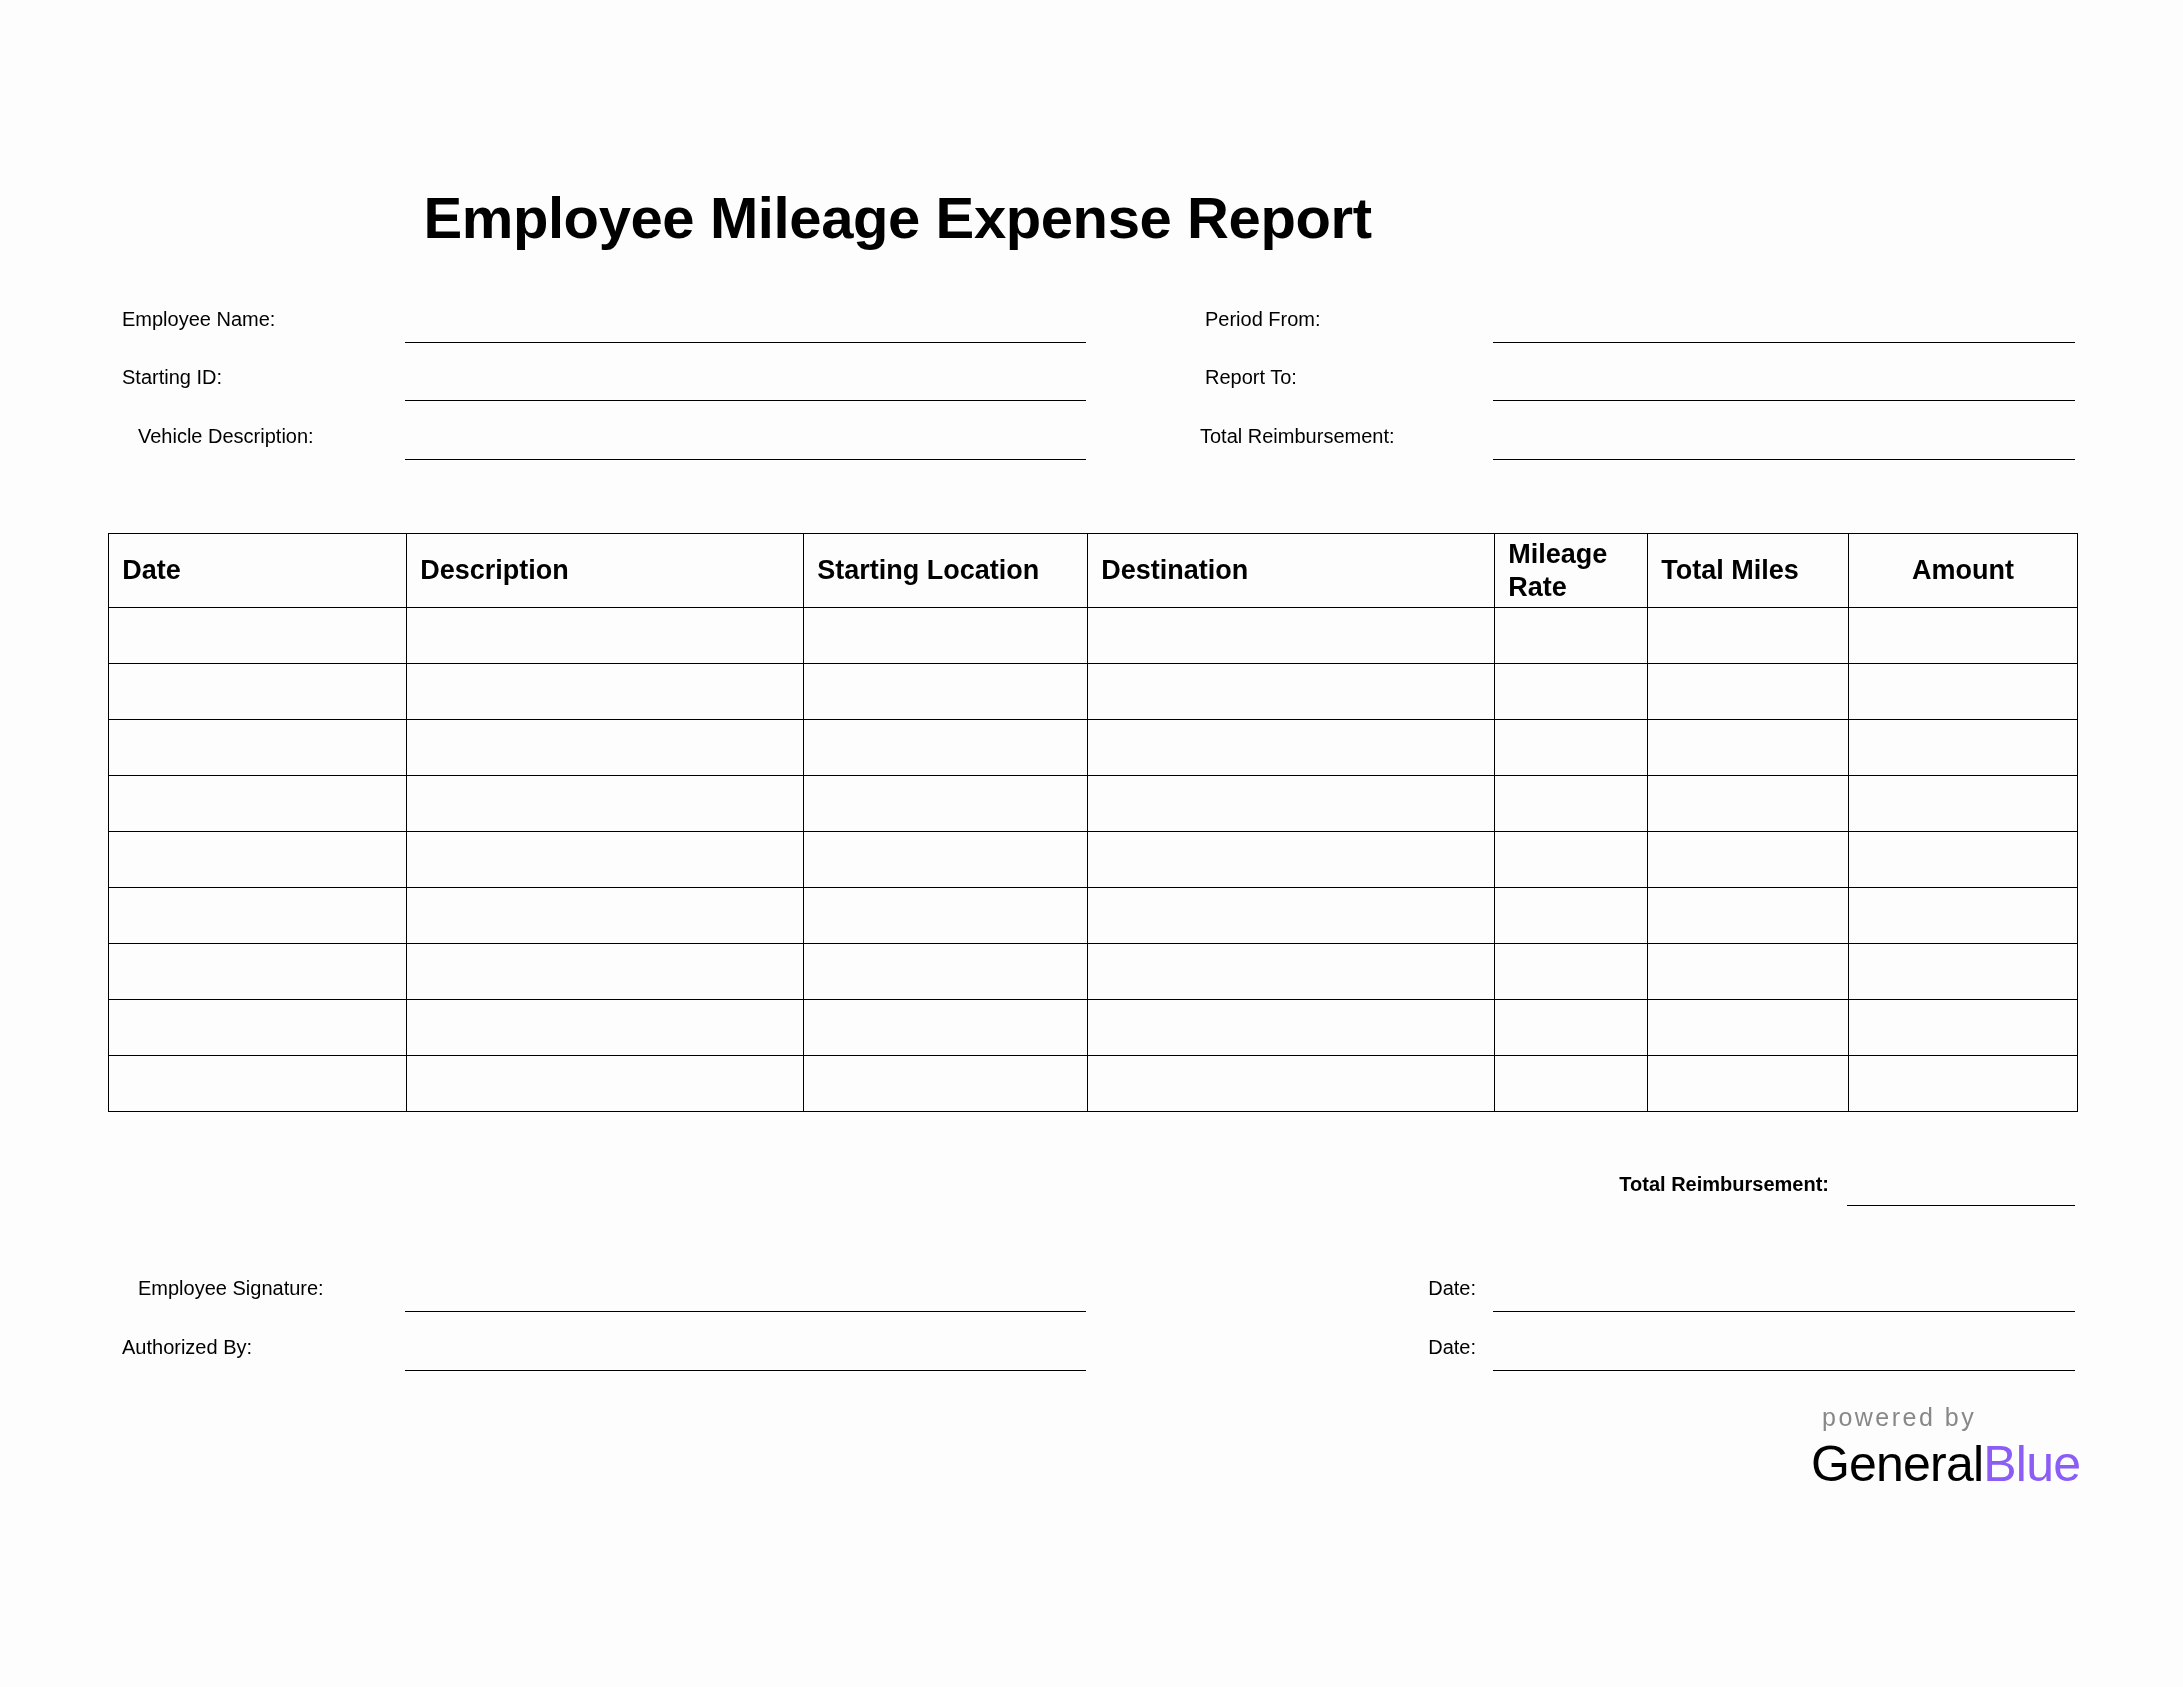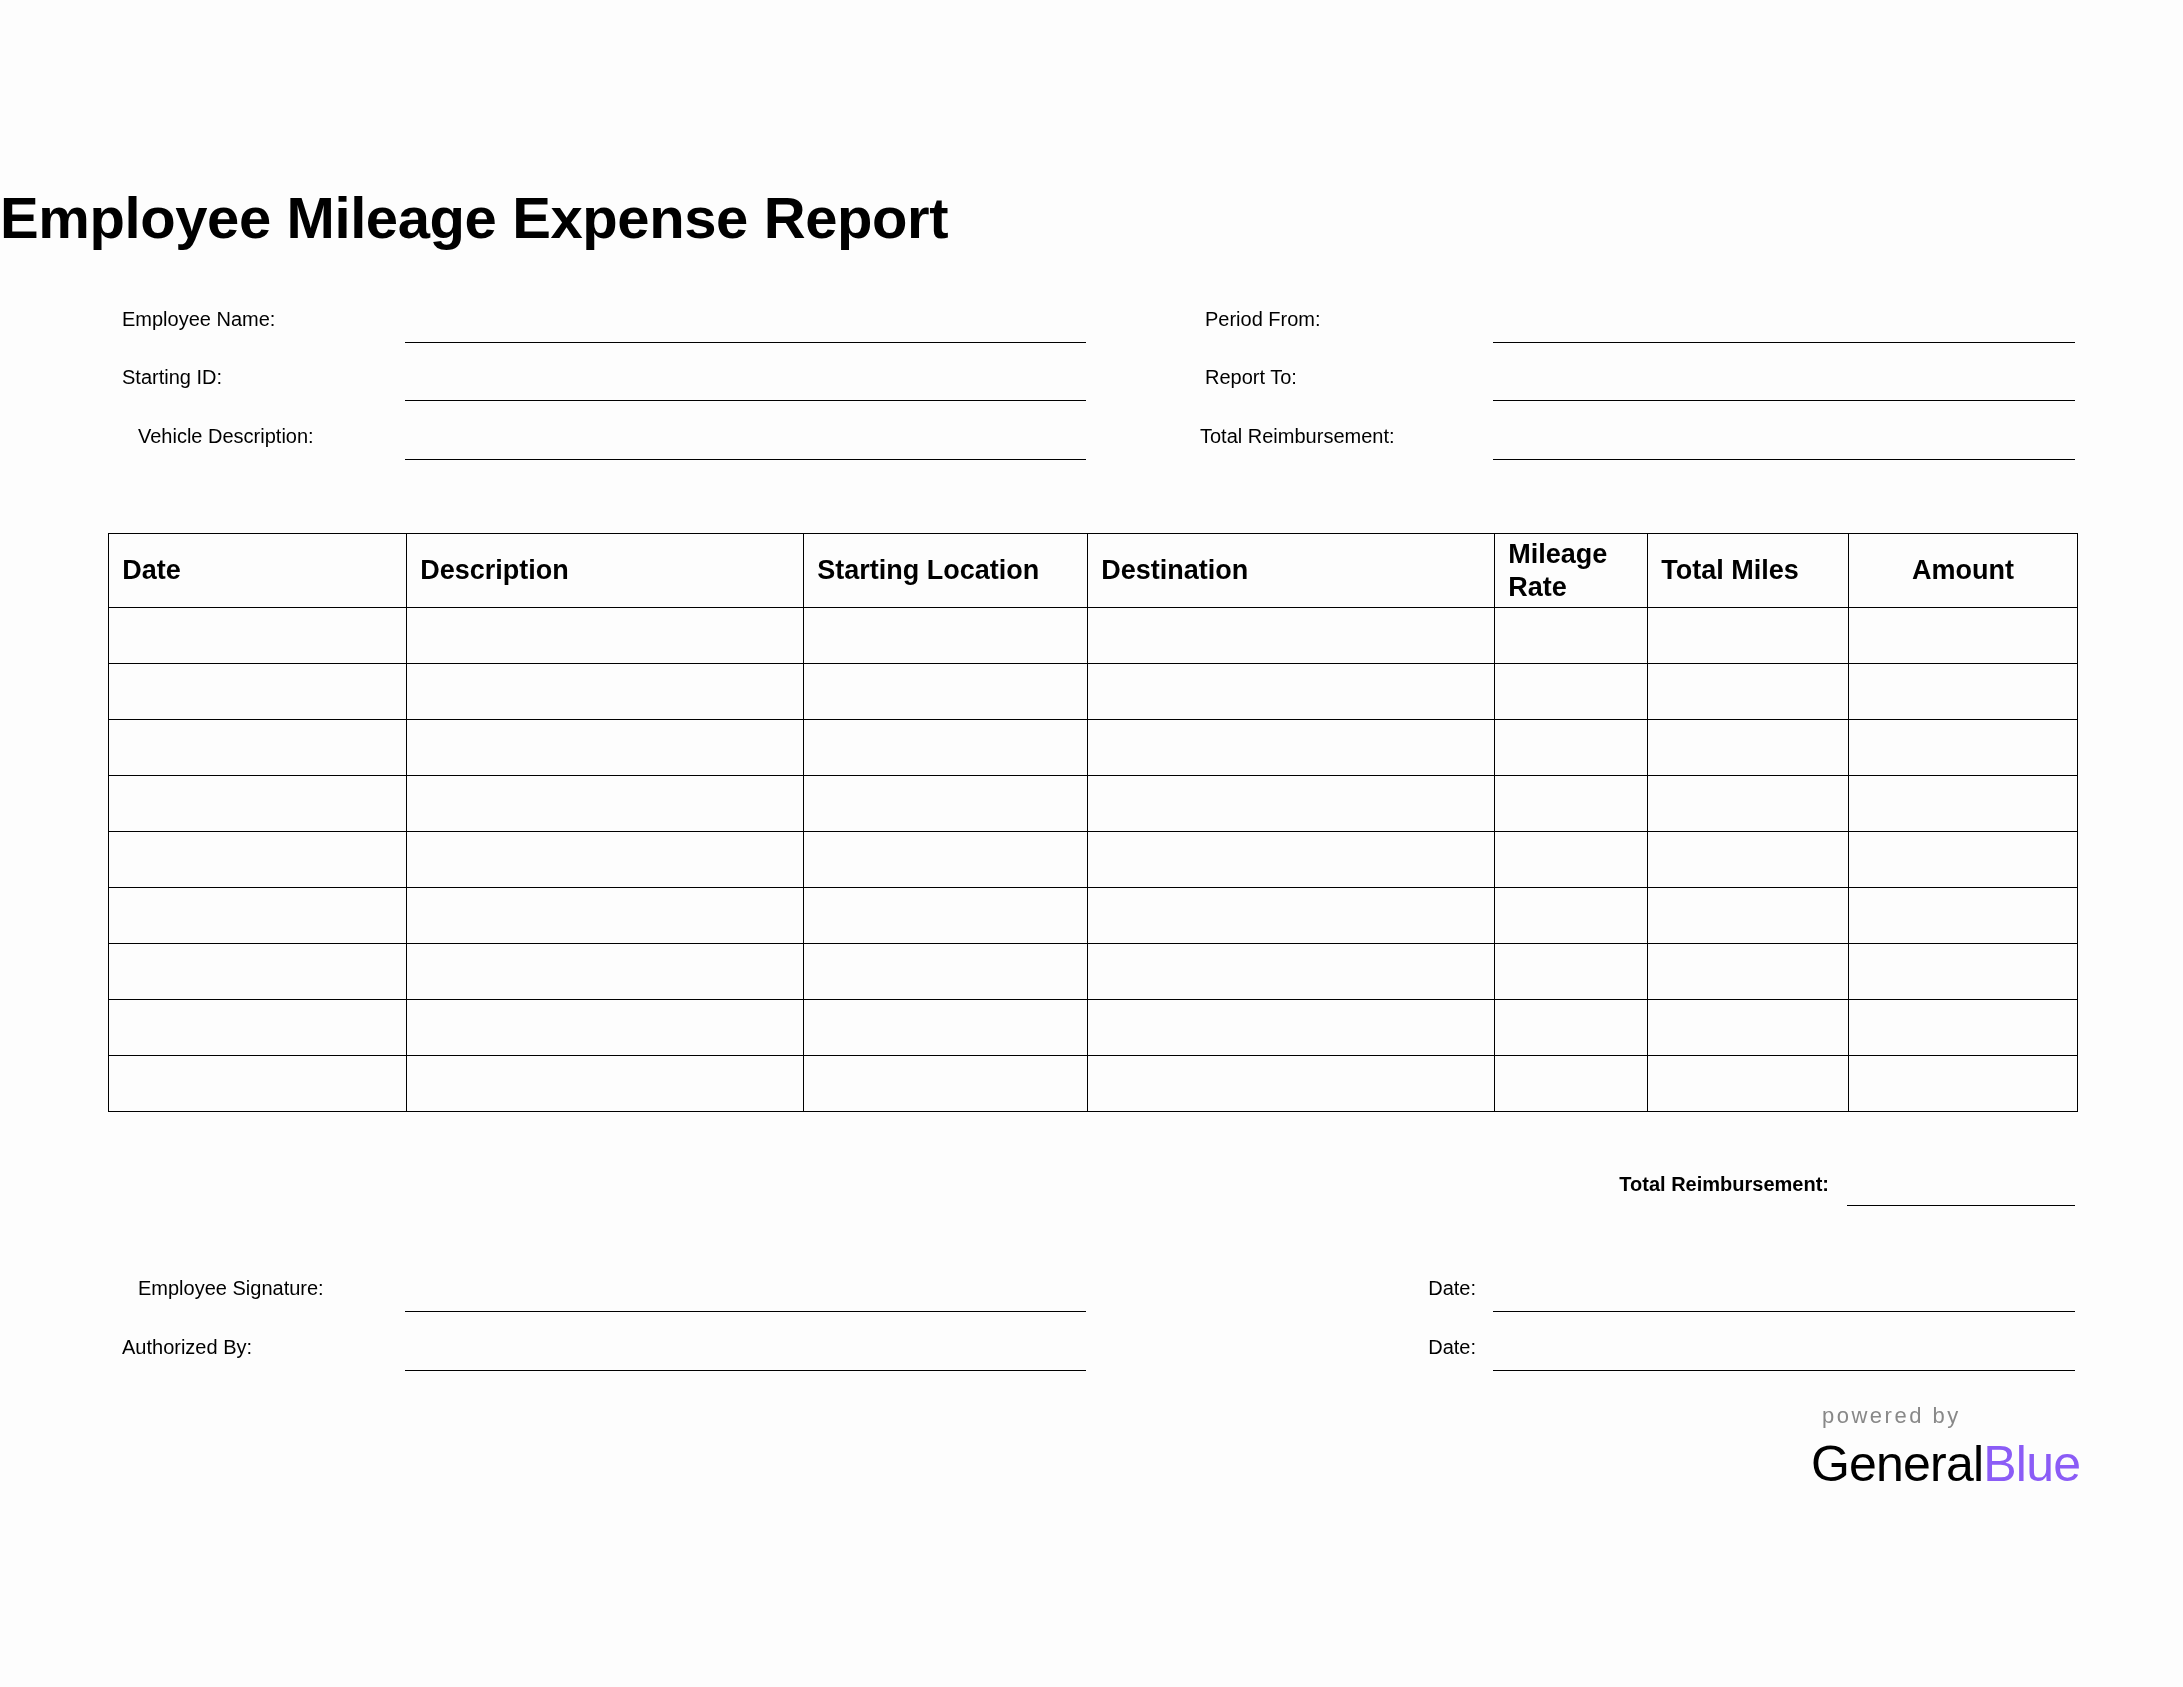--- a/index.html
+++ b/index.html
@@ -1,29 +1,29 @@
 <!DOCTYPE html>
 <html style="font-size:13.2px"><head>
 <meta charset="utf-8">
 <style>
   html, body { margin:0; padding:0; }
   body { width:2183px; height:1687px; background:#fdfdfd; position:relative; overflow:hidden;
          font-family:"Liberation Sans", "DejaVu Sans", sans-serif; color:#000; }
-  .title { position:absolute; left:0; width:1795px; top:184px; 
+  .title { position:absolute; left:0; width:1795px; top:184px; text-align:center;
            font-size:58px; font-weight:bold; letter-spacing:-0.4px; }
   .lbl { position:absolute; font-size:20px; white-space:nowrap; }
   .lbl.r { text-align:right; }
   .line { position:absolute; height:0; border-top:1.7px solid #000; }
   table.grid { position:absolute; left:108px; top:533px; width:1968px; border-collapse:collapse; table-layout:fixed;padding-left:13px; }
   table.grid th, table.grid td { border:1.7px solid #000; padding:0 13.2px; }
   table.grid th { height:73px; font-size:27px; font-weight:bold; text-align:left; line-height:33px; }
   table.grid th.center { text-align:center;margin-left:24px; }
   table.grid td { height:55px; }
   .bold { font-weight:bold; }
-  .powered { position:absolute; left:1822px; top:1403px; font-size:22px; color:#888; letter-spacing:2.5px; }
+  .powered { position:absolute; left:1822px; top:1403px; font-size:25px; color:#888; letter-spacing:2.5px; }
   .brand { position:absolute; left:1811px; top:1435px; font-size:50px; letter-spacing:-0.8px; }
   .brand .blue { color:#8b5cf6; }
 </style>
 </head>
 <body>
 
 <div class="title">Employee Mileage Expense Report</div>
 
 <div class="lbl" style="left:122px;top:308px">Employee Name:</div>
 <div class="line" style="left:405px;width:681px;top:342px"></div>

